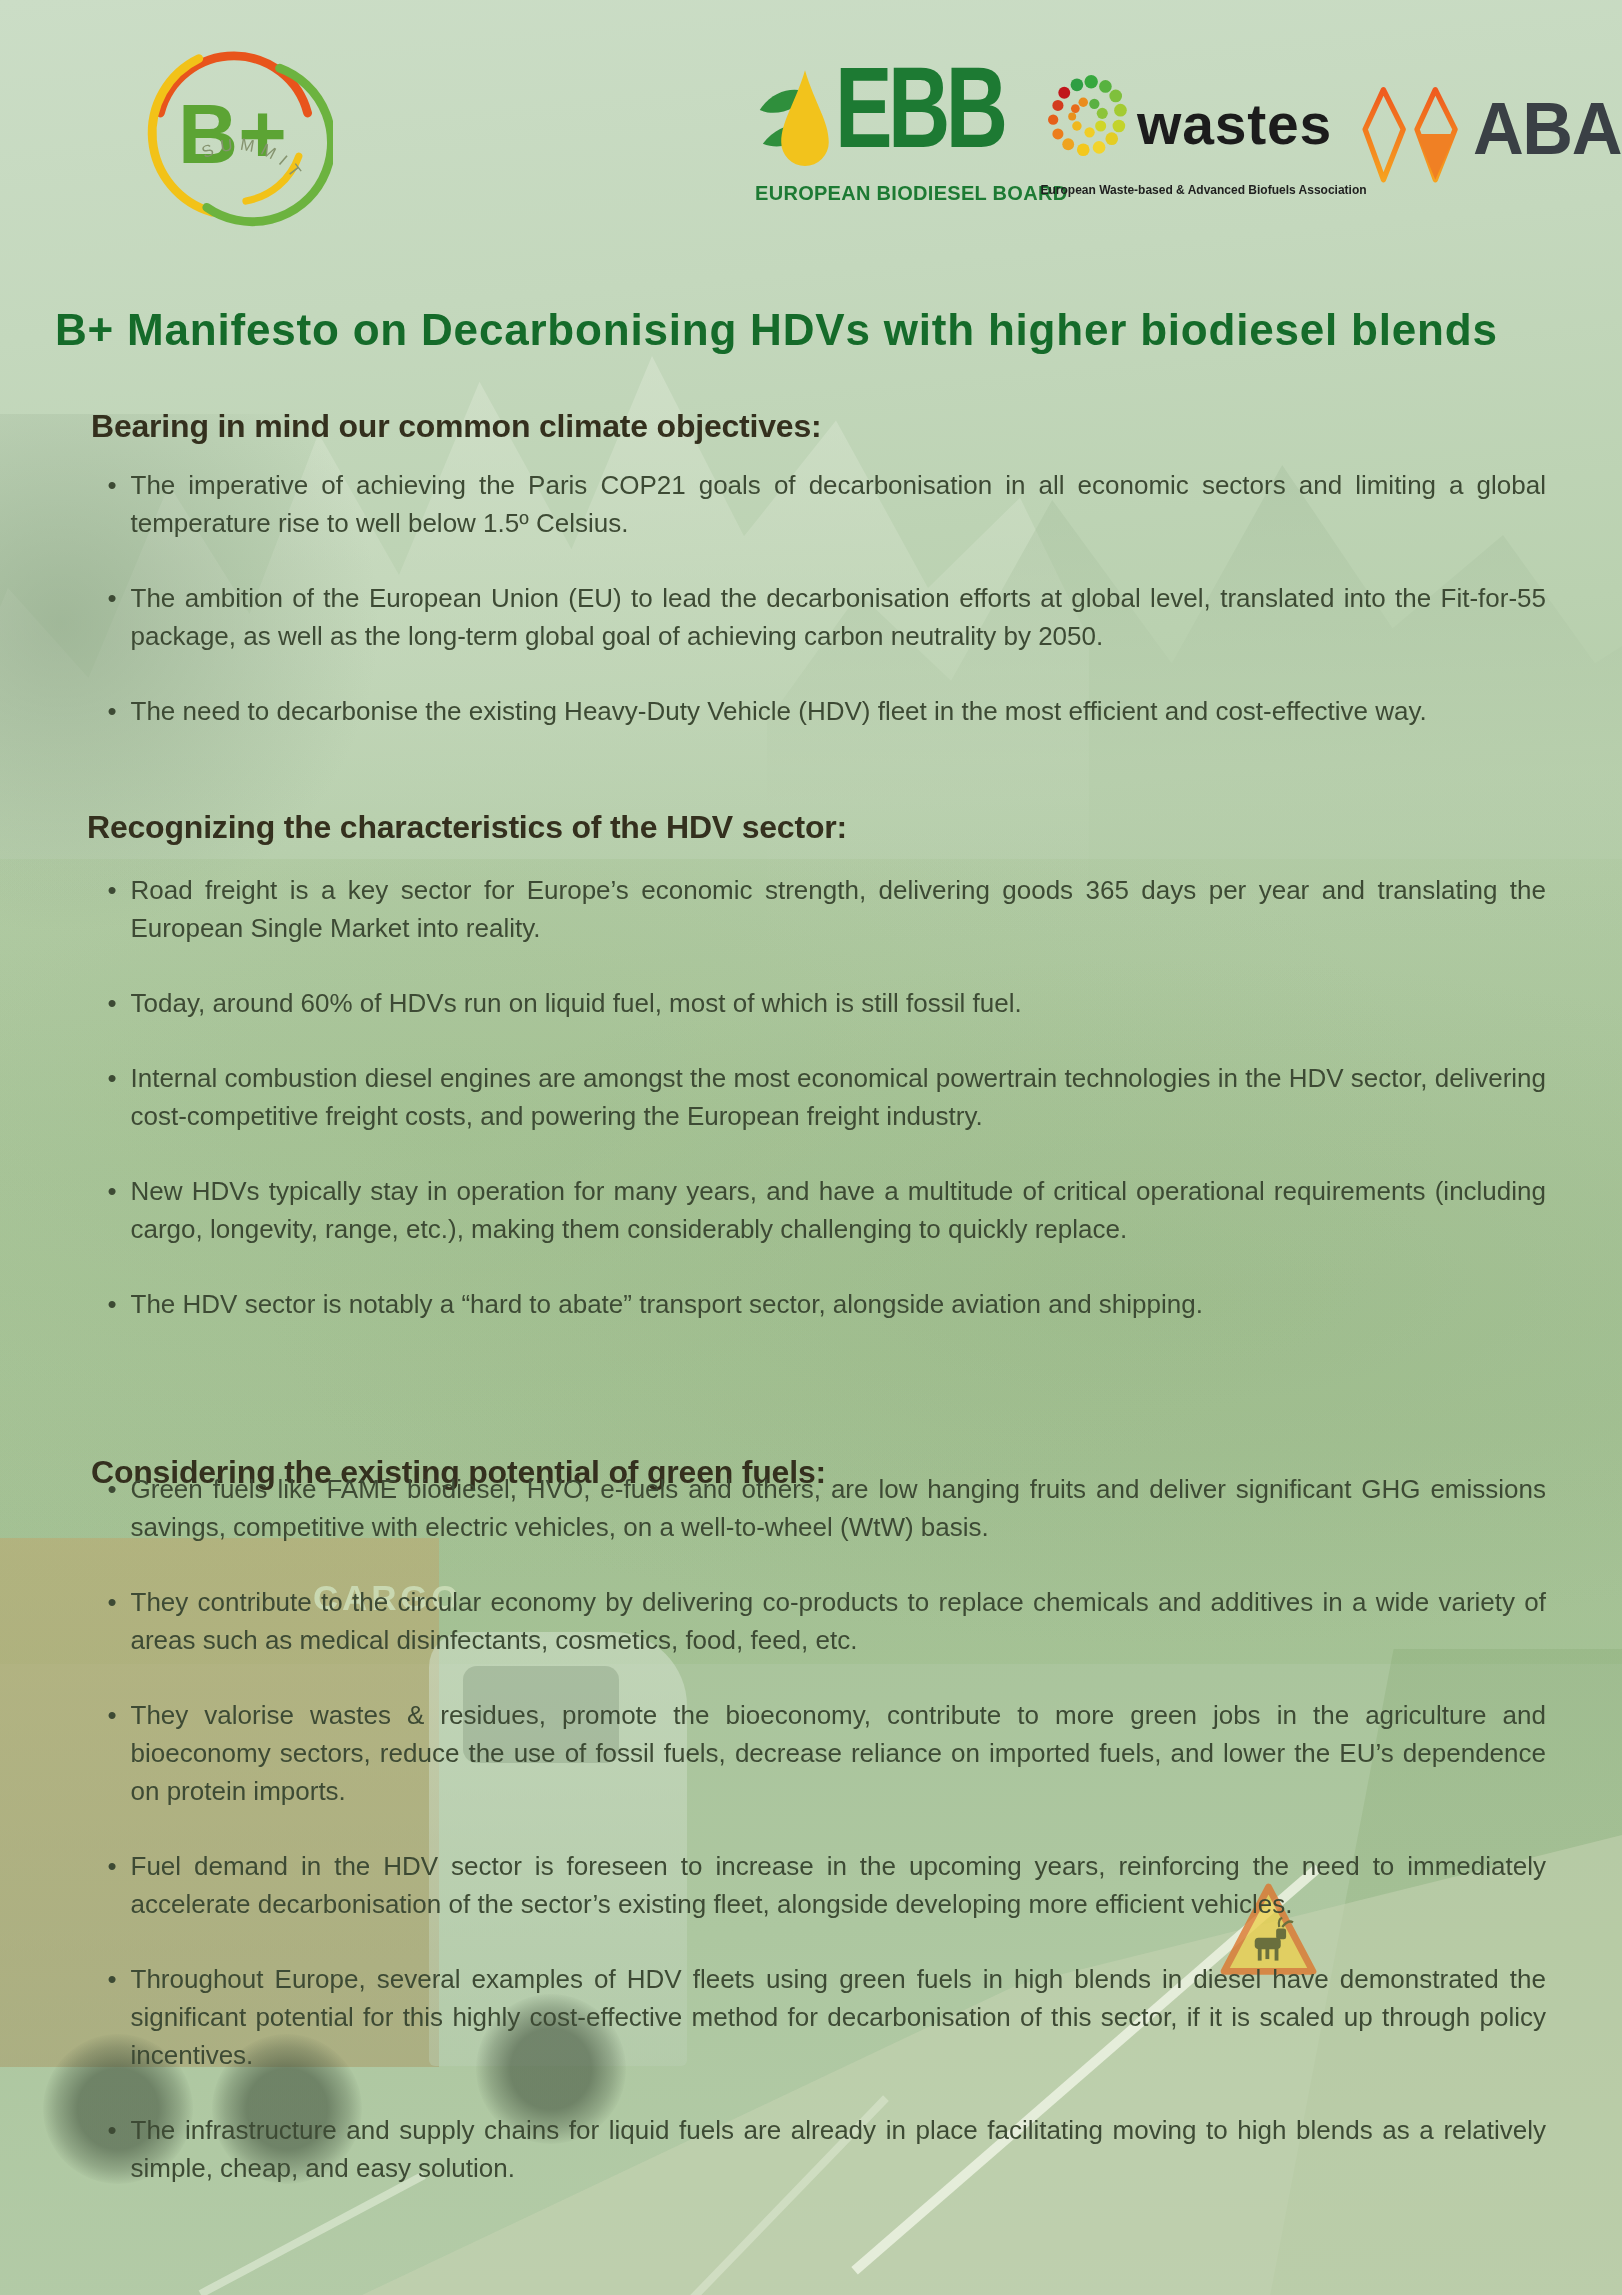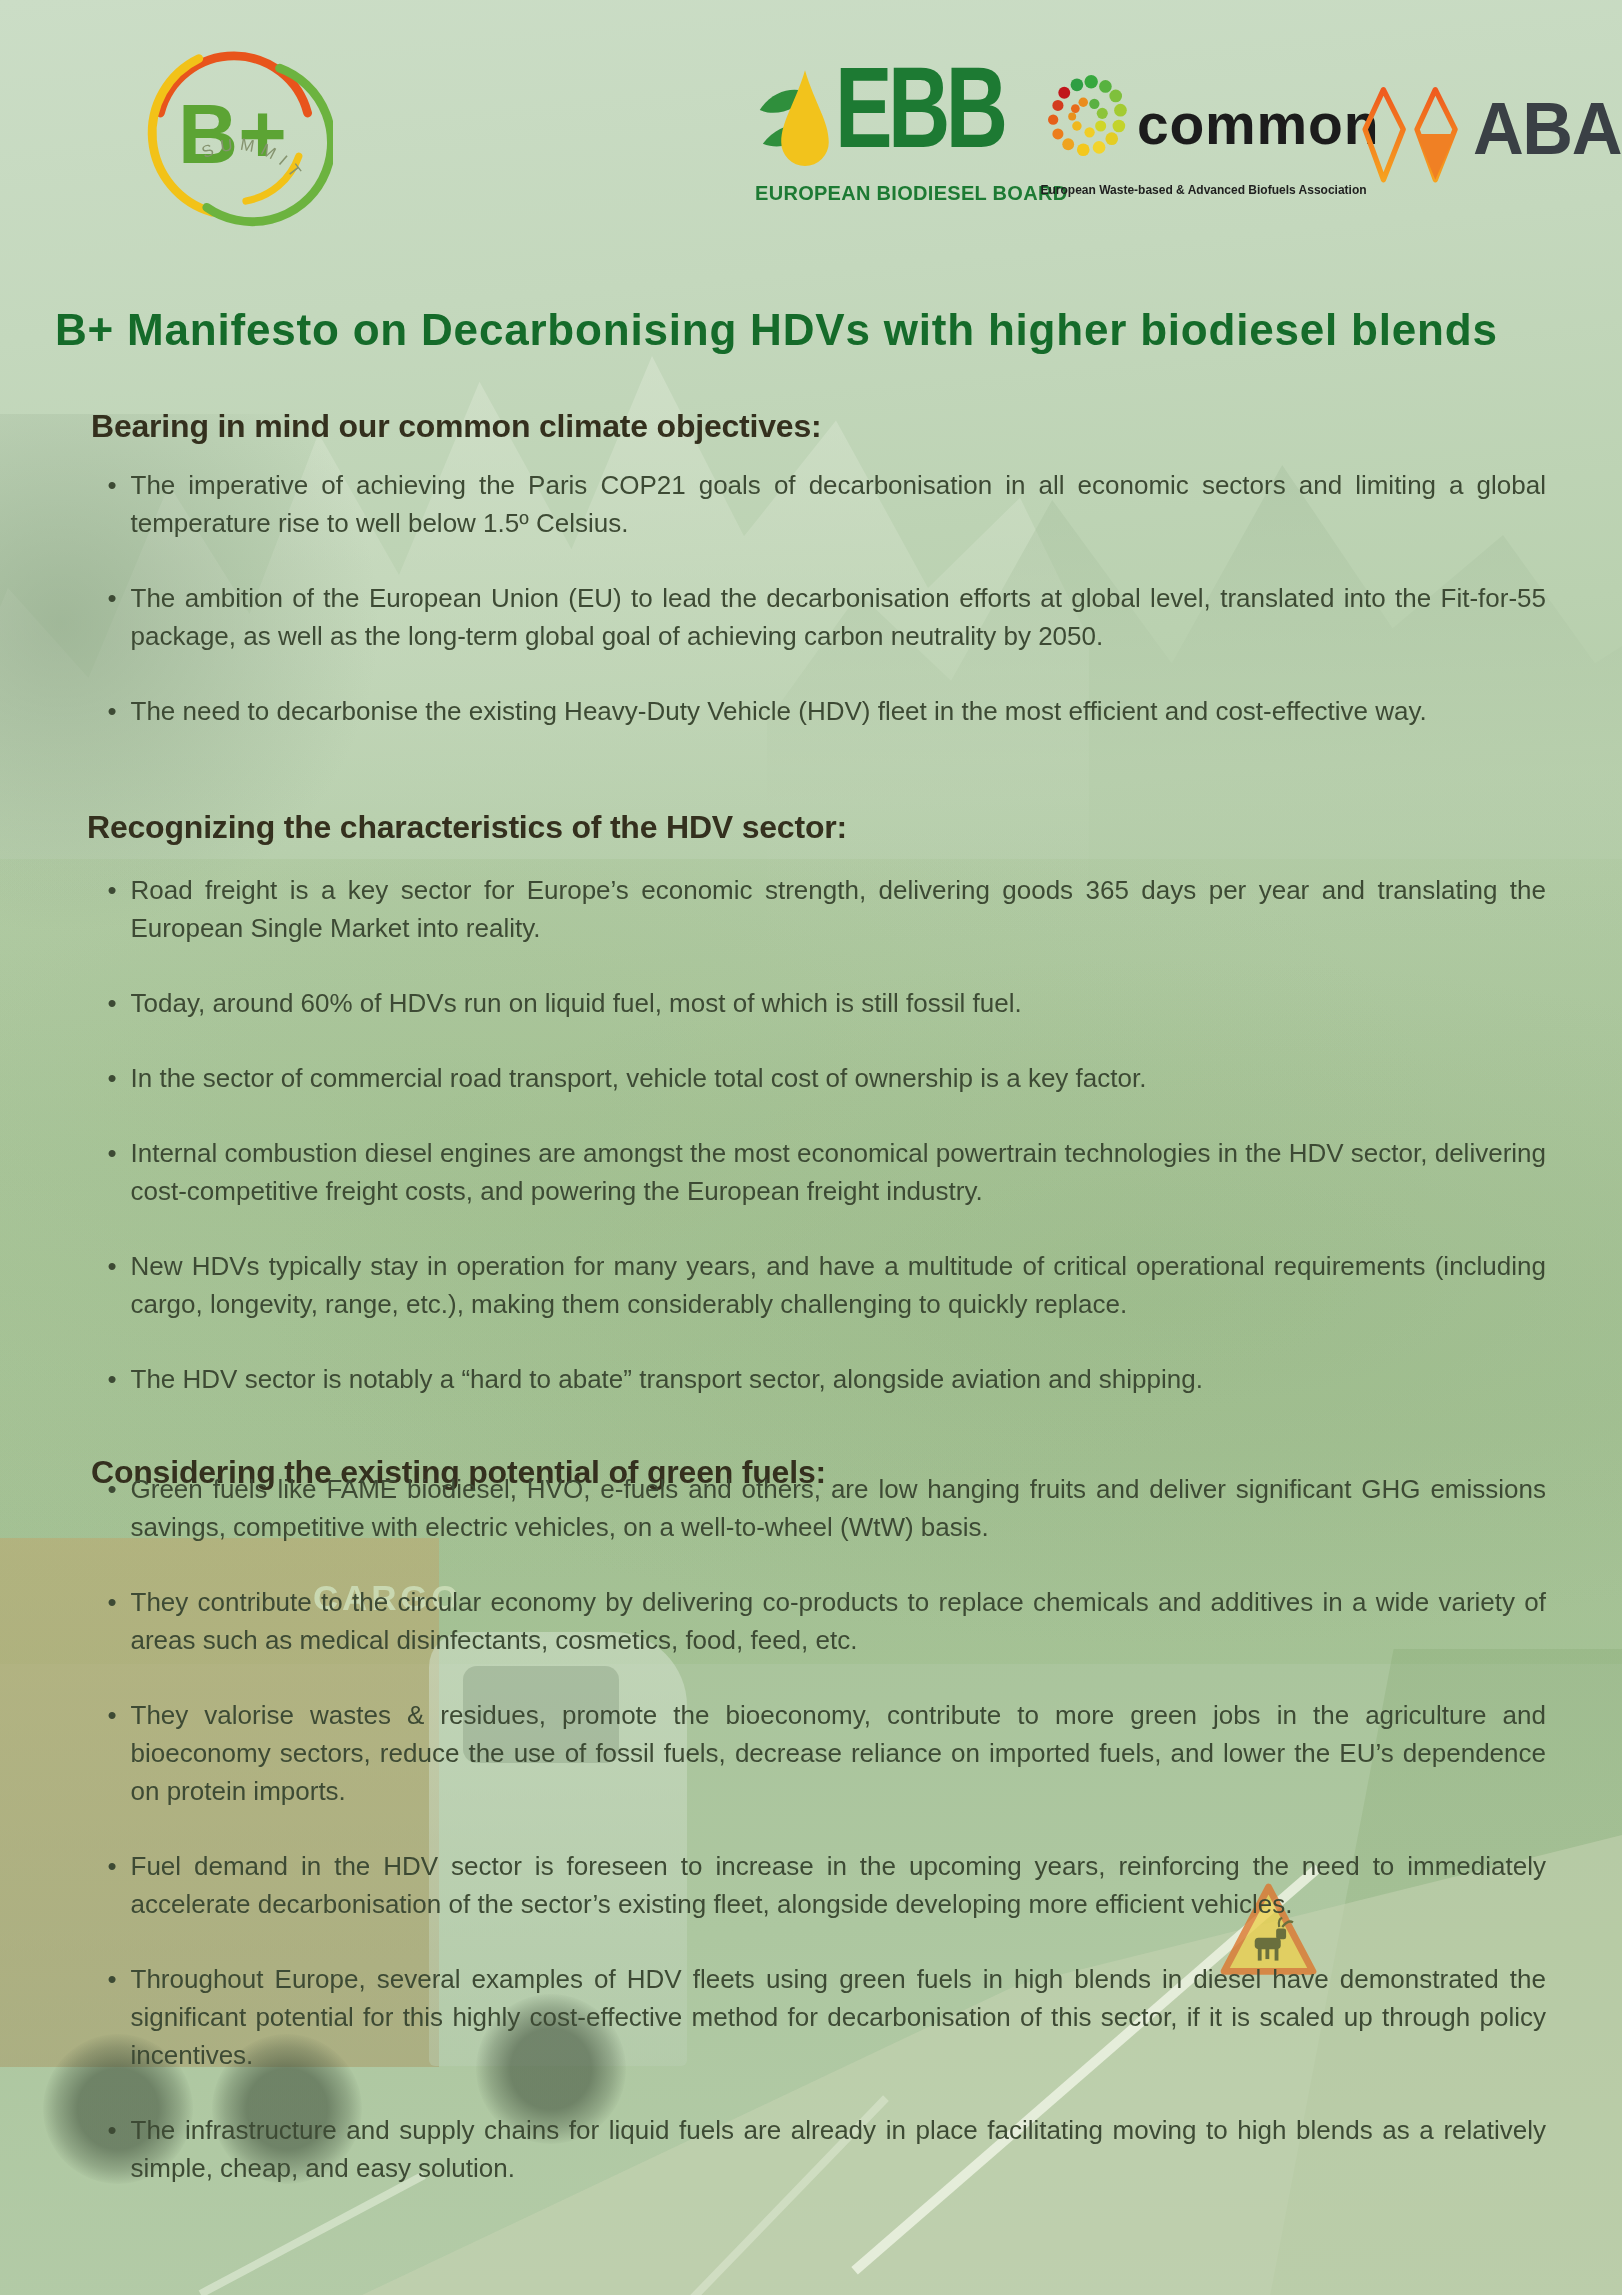--- a/index.html
+++ b/index.html
@@ -153,21 +153,21 @@
       <circle cx="14" cy="64" r="6.5" fill="#e55f19"></circle>
       <circle cx="42" cy="50" r="5.5" fill="#e86a1a"></circle>
       <circle cx="52" cy="42" r="6" fill="#ea8c1d"></circle>
       <circle cx="66" cy="44" r="6.5" fill="#5ab042"></circle>
       <circle cx="76" cy="56" r="7" fill="#8cc43a"></circle>
       <circle cx="74" cy="72" r="7" fill="#cfd62a"></circle>
       <circle cx="60" cy="80" r="6.5" fill="#f0cd26"></circle>
       <circle cx="44" cy="72" r="6" fill="#f0b81f"></circle>
       <circle cx="38" cy="60" r="5" fill="#e8921c"></circle>
     </svg>
-    <div class="ewaba-text">common</div>
+    <div class="ewaba-text">wastes</div>
     <div class="ewaba-caption">European Waste-based &amp; Advanced Biofuels Association</div>
   </div>
 
   <div class="logo logo-aba">
     <svg class="aba-mark" width="103" height="115" viewBox="0 0 135 140" xmlns="http://www.w3.org/2000/svg">
       <defs>
         <linearGradient id="abag" x1="0" y1="0" x2="0" y2="1">
           <stop offset="0" stop-color="#ef5a1f"></stop>
             <stop offset="1" stop-color="#f6a21f"></stop>
         </linearGradient>
@@ -185,21 +185,20 @@
   <ul class="bullets ul-1">
     <li>The imperative of achieving the Paris COP21 goals of decarbonisation in all economic sectors and limiting a global temperature rise to well below 1.5º Celsius.</li>
     <li>The ambition of the European Union (EU) to lead the decarbonisation efforts at global level, translated into the Fit-for-55 package, as well as the long-term global goal of achieving carbon neutrality by 2050.</li>
     <li>The need to decarbonise the existing Heavy-Duty Vehicle (HDV) fleet in the most efficient and cost-effective way.</li>
   </ul>
 
   <div class="sec-heading h-hdv">Recognizing the characteristics of the HDV sector:</div>
   <ul class="bullets ul-2">
     <li>Road freight is a key sector for Europe’s economic strength, delivering goods 365 days per year and translating the European Single Market into reality.</li>
     <li>Today, around 60% of HDVs run on liquid fuel, most of which is still fossil fuel.</li>
-    <li>In the sector of commercial road transport, vehicle total cost of ownership is a key factor.</li>
     <li>Internal combustion diesel engines are amongst the most economical powertrain technologies in the HDV sector, delivering cost-competitive freight costs, and powering the European freight industry.</li>
     <li>New HDVs typically stay in operation for many years, and have a multitude of critical operational requirements (including cargo, longevity, range, etc.), making them considerably challenging to quickly replace.</li>
     <li>The HDV sector is notably a “hard to abate” transport sector, alongside aviation and shipping.</li>
   </ul>
 
   <div class="sec-heading h-green">Considering the existing potential of green fuels:</div>
   <ul class="bullets ul-3">
     <li>Green fuels like FAME biodiesel, HVO, e-fuels and others, are low hanging fruits and deliver significant GHG emissions savings, competitive with electric vehicles, on a well-to-wheel (WtW) basis.</li>
     <li>They contribute to the circular economy by delivering co-products to replace chemicals and additives in a wide variety of areas such as medical disinfectants, cosmetics, food, feed, etc.</li>
     <li>They valorise wastes &amp; residues, promote the bioeconomy, contribute to more green jobs in the agriculture and bioeconomy sectors, reduce the use of fossil fuels, decrease reliance on imported fuels, and lower the EU’s dependence on protein imports.</li>

